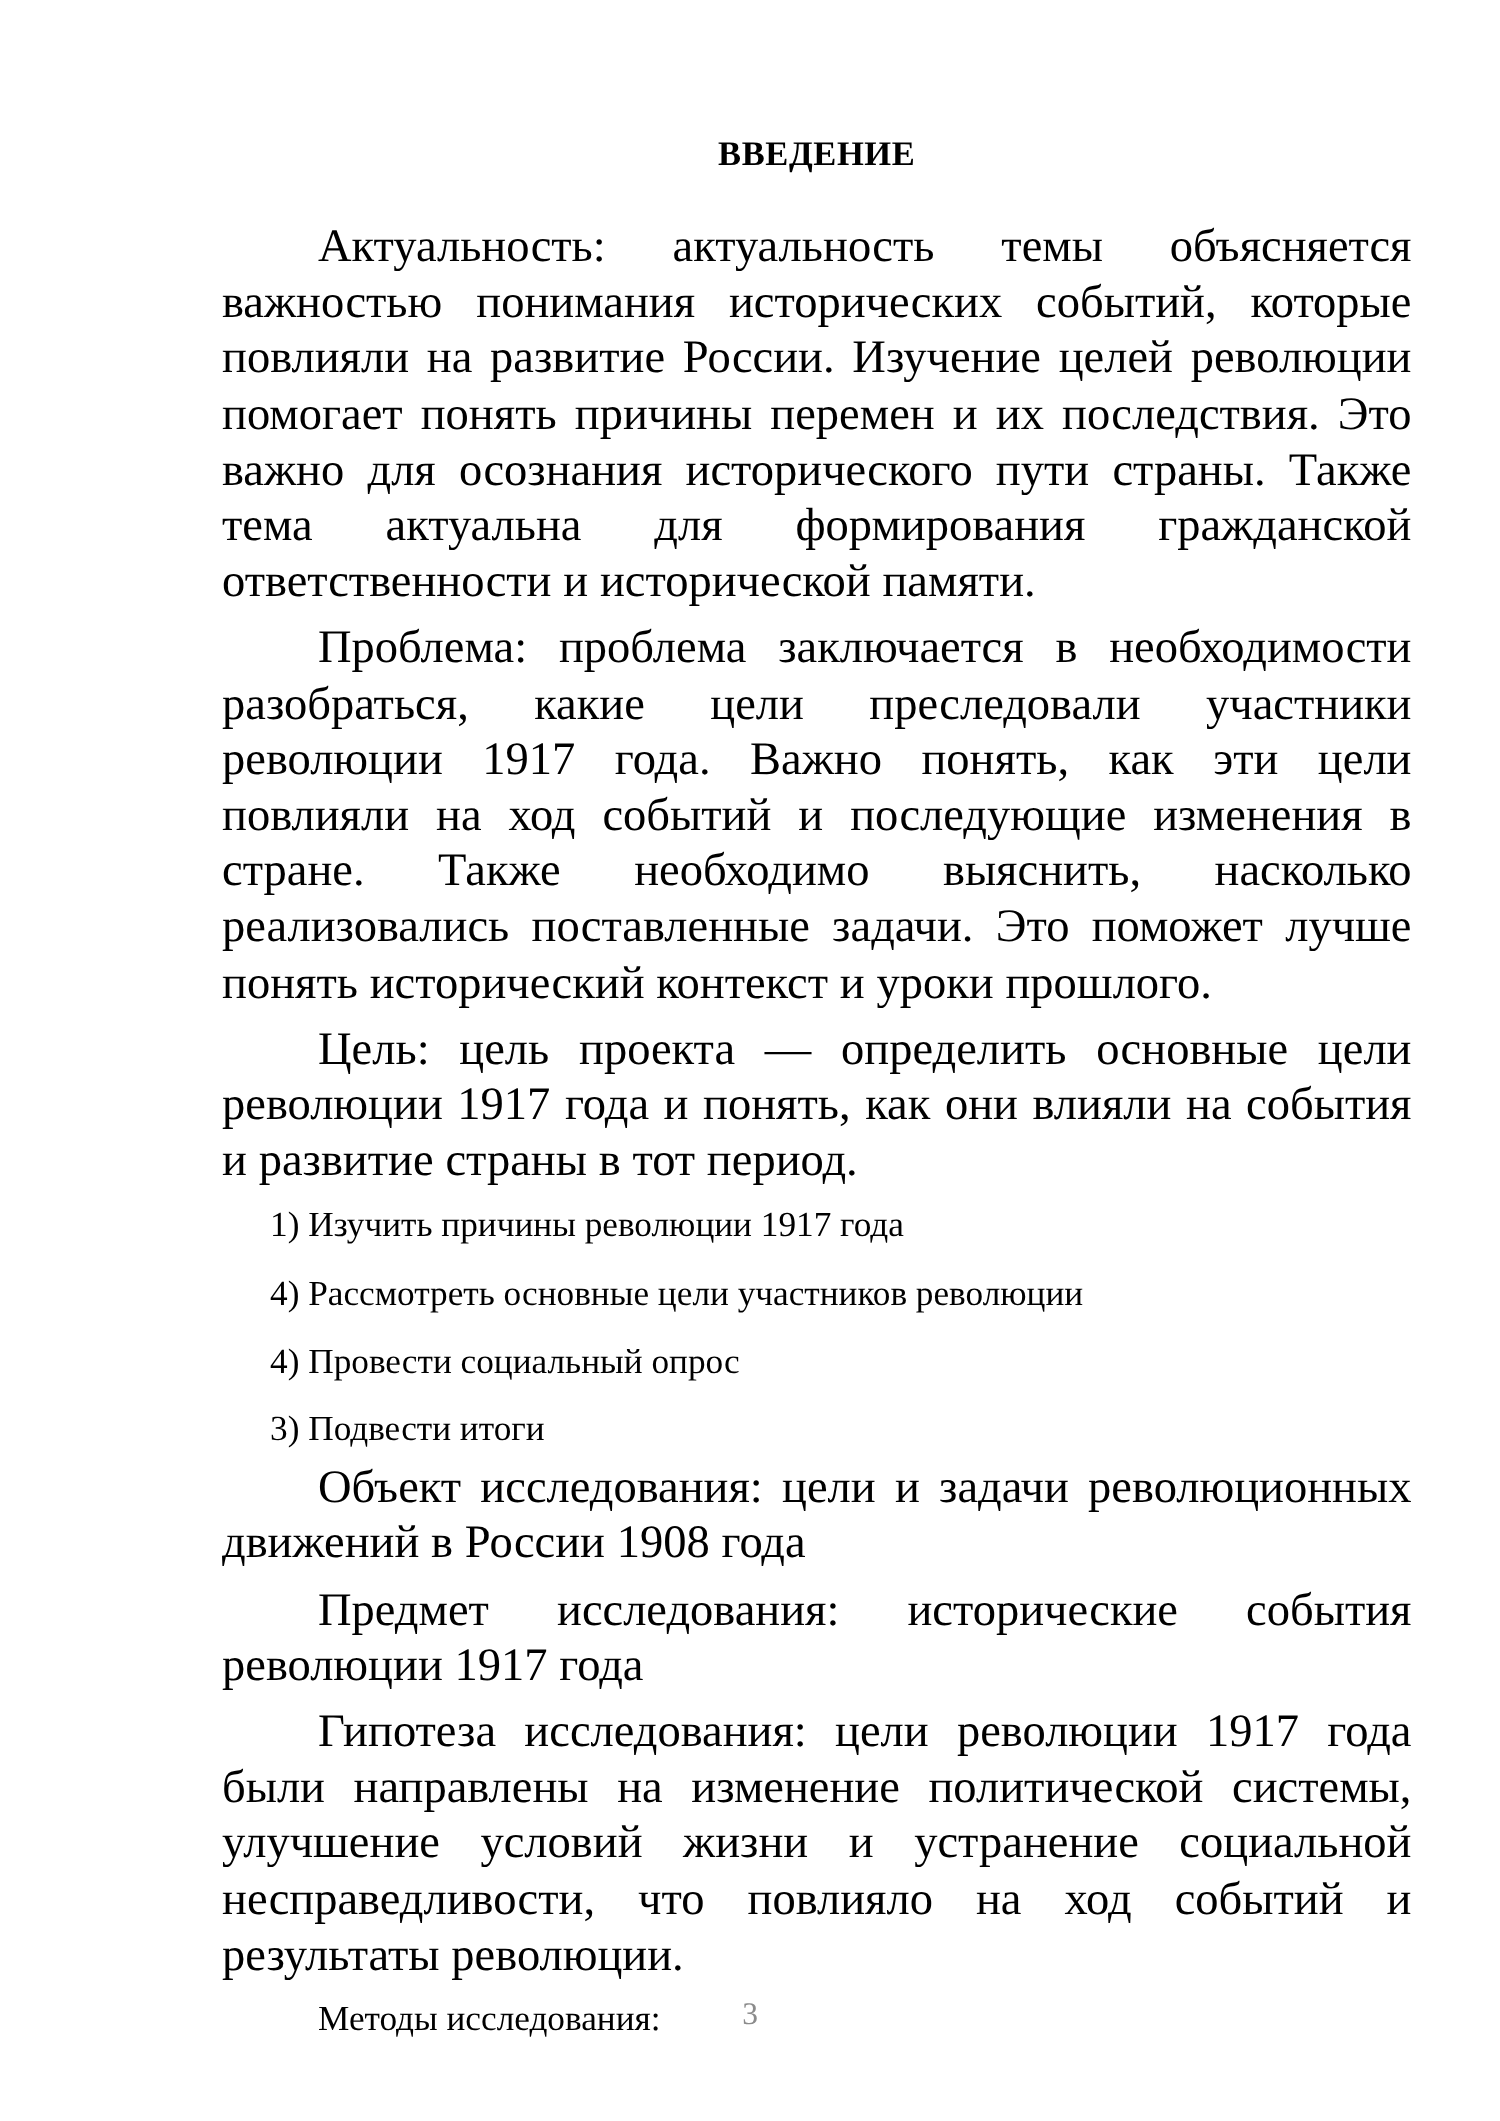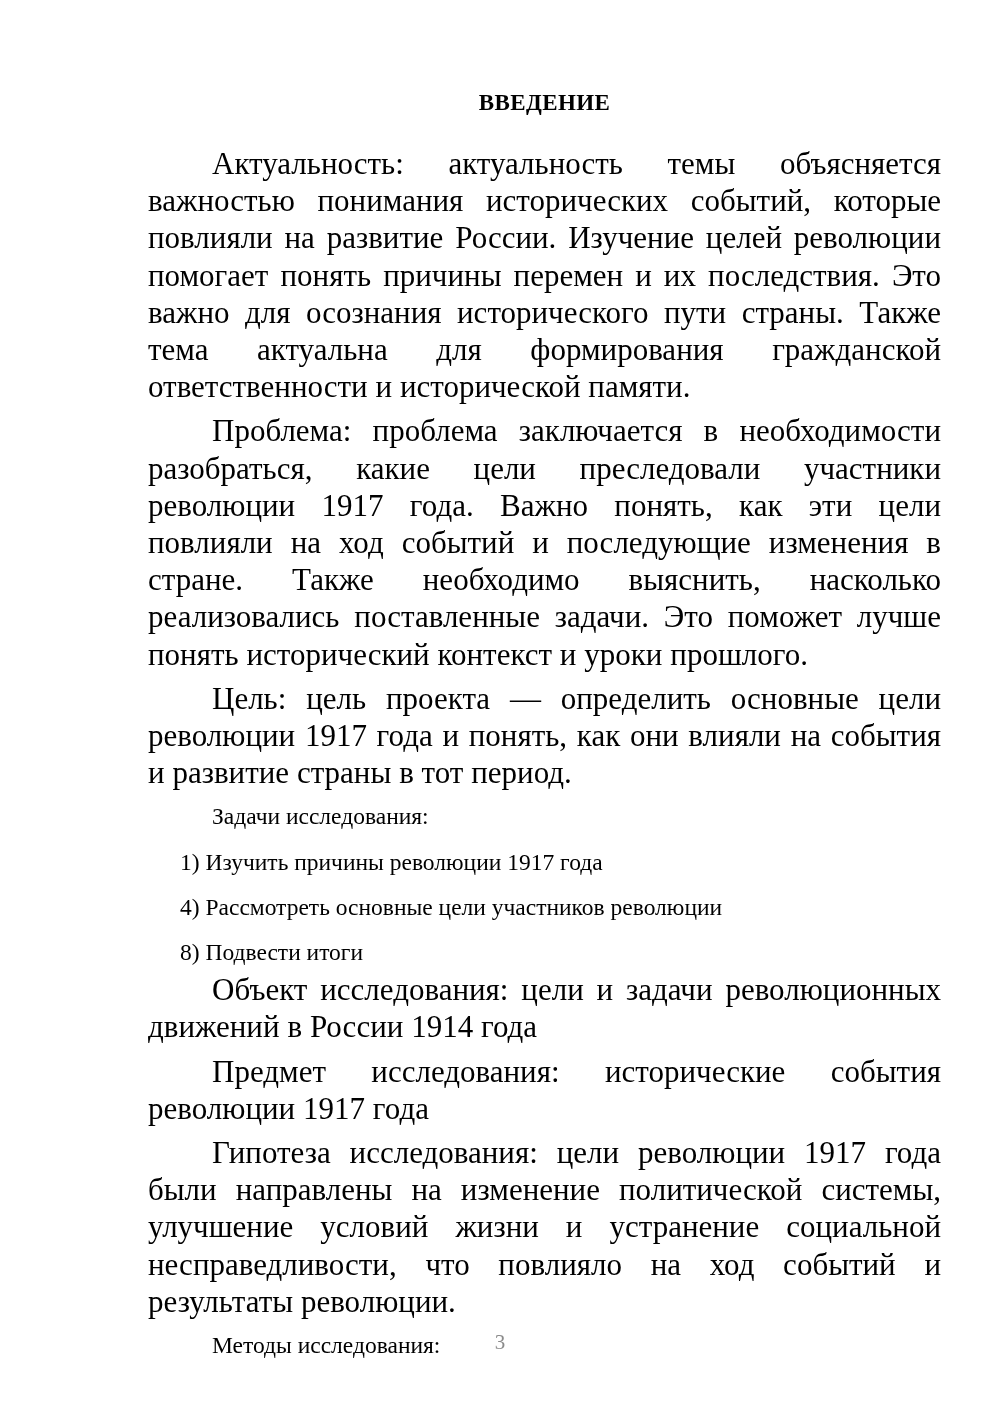--- a/index.html
+++ b/index.html
@@ -85,29 +85,29 @@
   <div class="content">
 
     <h1 class="doc-title">ВВЕДЕНИЕ</h1>
 
     <p class="para">Актуальность: актуальность темы объясняется важностью понимания исторических событий, которые повлияли на развитие России. Изучение целей революции помогает понять причины перемен и их последствия. Это важно для осознания исторического пути страны. Также тема актуальна для формирования гражданской ответственности и исторической памяти.</p>
 
     <p class="para">Проблема: проблема заключается в необходимости разобраться, какие цели преследовали участники революции 1917 года. Важно понять, как эти цели повлияли на ход событий и последующие изменения в стране. Также необходимо выяснить, насколько реализовались поставленные задачи. Это поможет лучше понять исторический контекст и уроки прошлого.</p>
 
     <p class="para">Цель: цель проекта — определить основные цели революции 1917 года и понять, как они влияли на события и развитие страны в тот период.</p>
 
-    <p class="tasks-heading">Задачи исследования:</p>
 
     <ul class="task-list">
       <li>1) Изучить причины революции 1917 года</li>
       <li>4) Рассмотреть основные цели участников революции</li>
-      <li>8) Подвести итоги</li>
+      <li>4) Провести социальный опрос</li>
+      <li>3) Подвести итоги</li>
     </ul>
 
-    <p class="para">Объект исследования: цели и задачи революционных движений в России 1914 года</p>
+    <p class="para">Объект исследования: цели и задачи революционных движений в России 1908 года</p>
 
     <p class="para">Предмет исследования: исторические события революции 1917 года</p>
 
     <p class="para">Гипотеза исследования: цели революции 1917 года были направлены на изменение политической системы, улучшение условий жизни и устранение социальной несправедливости, что повлияло на ход событий и результаты революции.</p>
 
     <p class="tasks-heading">Методы исследования:</p>
 
   </div>
 
   <div class="page-number">3</div>

